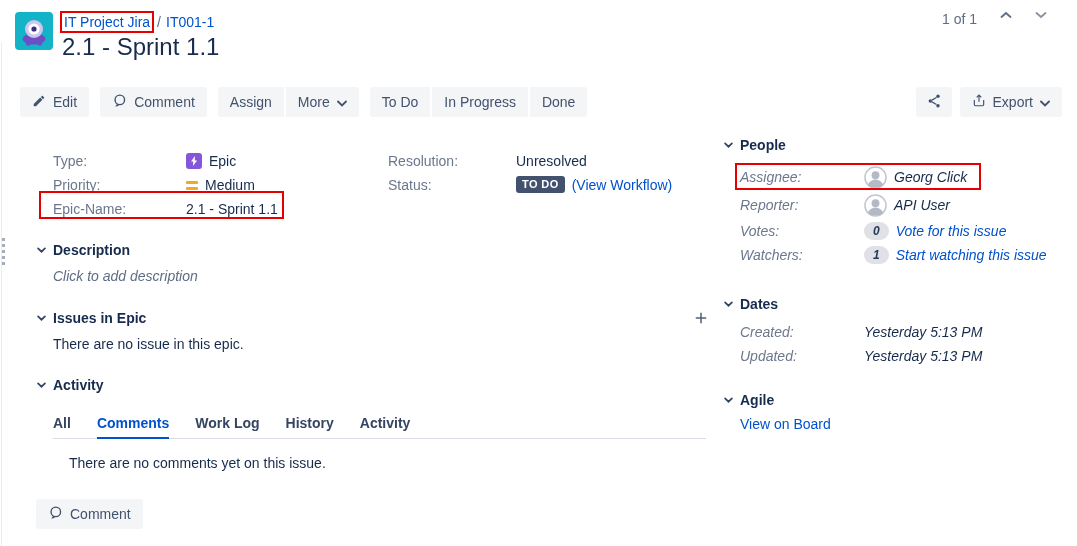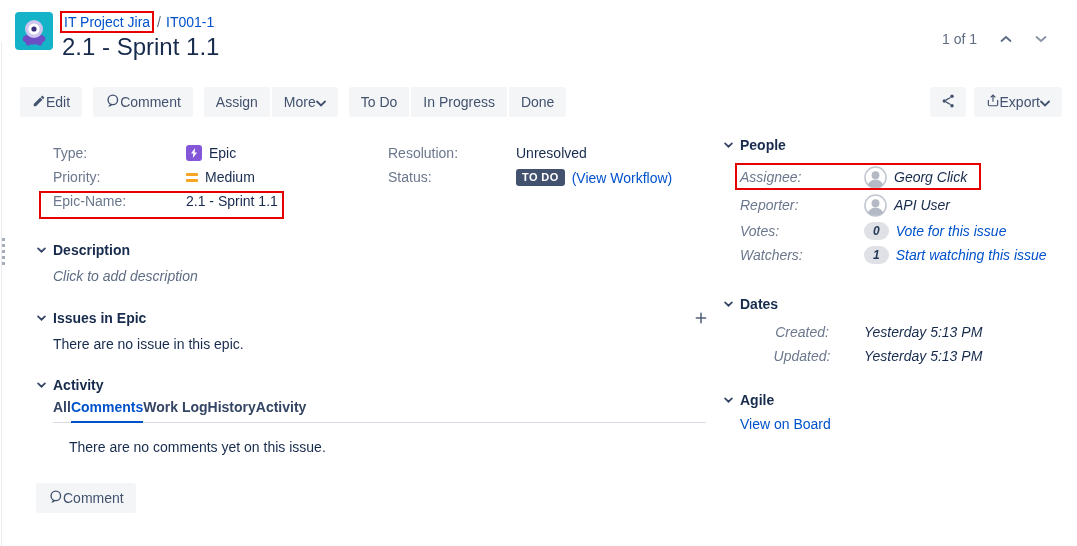--- a/index.html
+++ b/index.html
@@ -20,30 +20,30 @@
   
   .header { display: flex; align-items: flex-start; padding: 12px 15px 0 15px; }
   .avatar-wrap { flex: none; }
   .head-text { margin-left: 9px; }
   .breadcrumb { display: flex; align-items: center; gap: 5px; line-height: 18px; height: 20px; }
   .bc-project { position: relative; padding: 0 2px; }
   .red-frame { position: absolute; border: 2px solid #E60000; pointer-events: none; z-index: 5; }
   .bc-project .red-frame { inset: -2px -2px; }
   .bc-sep { color: #5E6C84; }
   .issue-title { font-size: 24px; font-weight: 500; line-height: 28px; margin-top: 1px; }
-  .pager { position: absolute; top: 31px; right: 30px; display: flex; align-items: center; gap: 23px; color: #5E6C84; }
+  .pager { position: absolute; top: 11px; right: 30px; display: flex; align-items: flex-start; gap: 23px; color: #5E6C84; }
   .pager .chev { cursor: pointer; display: inline-flex; }
   .chev-up { color: #5E6C84; }
   .chev-down-pg { color: #8993A4; }
 
   
   .toolbar { display: flex; align-items: center; margin-top: 26px; padding: 0 15px 0 20px; }
   .toolbar-left { display: flex; align-items: center; gap: 11px; }
   .btn {
-    display: inline-flex; align-items: center; height: 30px; padding: 0 12px;
+    display: inline-flex; align-items: center; gap: 7px; height: 30px; padding: 0 12px;
     background: #F4F5F7; border: none; border-radius: 3px; color: #42526E;
     font-family: inherit; font-size: 14px; cursor: pointer; white-space: nowrap;
   }
   .group { display: inline-flex; gap: 2px; }
   .group .btn { border-radius: 0; }
   .group .btn:first-child { border-radius: 3px 0 0 3px; }
   .group .btn:last-child { border-radius: 0 3px 3px 0; }
   .toolbar-right { margin-left: auto; display: flex; gap: 8px; }
   .btn-icononly { padding: 0 10px; }
 
@@ -53,21 +53,21 @@
   .col-right { flex: 1; padding-left: 14px; }
 
   .section-head { display: flex; align-items: center; gap: 7px; font-weight: 700; height: 20px; }
   .sec-chev { color: #344563; display: inline-flex; cursor: pointer; }
   .section-body { margin-left: 16px; }
 
   
   .details-body { display: flex; margin-top: 10px; }
   .dcol-a { width: 335px; }
   .dcol-b { flex: 1; }
-  .frow { display: flex; align-items: flex-start; min-height: 24px; position: relative; }
+  .frow { display: flex; align-items: flex-end; min-height: 24px; position: relative; }
   .flabel { width: 133px; flex: none; color: #6B778C; }
   .dcol-b .flabel { width: 128px; }
   .fvalue { display: flex; align-items: center; gap: 7px; }
   .frow-epic .red-frame { left: -14px; top: -2px; width: 245px; height: 28px; }
 
   .type-icon { display: inline-flex; }
   .prio { display: inline-flex; flex-direction: column; gap: 3px; }
   .prio i { width: 12px; height: 3px; background: #F5A623; border-radius: 1px; }
 
   .status-badge {
@@ -77,40 +77,40 @@
 
   
   .sec-desc { margin-top: 23px; }
   .desc-placeholder { margin-top: 8px; font-style: italic; color: #5E6C84; cursor: pointer; }
   .sec-issues { margin-top: 24px; }
   .sec-issues .section-head { justify-content: space-between; }
   .head-left { display: flex; align-items: center; gap: 7px; }
   .plus-btn { display: inline-flex; cursor: pointer; color: #505F79; padding-right: 2px; }
   .empty-text { margin-top: 8px; }
   .sec-activity { margin-top: 23px; }
-  .tabs { display: flex; margin-left: 16px; margin-top: 0; border-bottom: 1px solid #D8DCE3; width: 653px; }
+  .tabs { display: flex; gap: 26px; margin-left: 16px; margin-top: 16px; border-bottom: 1px solid #D8DCE3; width: 653px; }
   .tab { font-weight: 700; color: #344563; padding: 4px 0 6px 0; cursor: pointer; }
   .tab.active { color: #0052CC; border-bottom: 2px solid #0052CC; margin-bottom: -1px; }
   .comments-empty { margin-top: 16px; margin-left: 32px; }
   .comment-bottom { margin-top: 28px; margin-left: -1px; }
 
   
   .prow { display: flex; align-items: center; position: relative; font-style: italic; }
   .prow-lg { min-height: 28px; }
   .prow-sm { min-height: 24px; }
   .plabel { width: 124px; flex: none; color: #6B778C; }
   .pvalue { display: flex; align-items: center; gap: 7px; }
   .people-body { margin-top: 8px; }
   .frow-assignee .red-frame { left: -5px; top: 0px; width: 246px; height: 27px; }
   .user-avatar { display: inline-flex; }
   .pill {
     background: #DFE1E6; color: #253858; font-size: 12px; font-weight: 700;
     border-radius: 10px; padding: 1px 9px; line-height: 16px;
   }
-  .sec-dates { margin-top: 27px; text-align: center; }
+  .sec-dates { margin-top: 27px; }
   .dates-body { margin-top: 6px; }
   .sec-agile { margin-top: 22px; }
   .agile-link { margin-top: 6px; margin-left: 16px; }
 </style>
 </head>
 <body>
 
 <div class="page">
 
   <div class="edge-line"></div>

